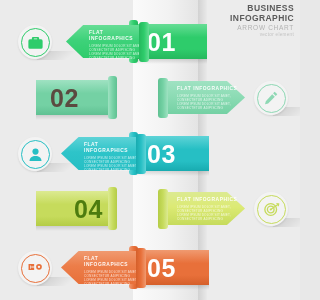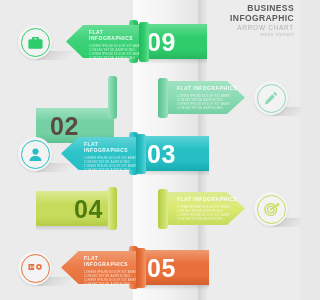--- a/index.html
+++ b/index.html
@@ -75,21 +75,21 @@
     <div class="h-t2">INFOGRAPHIC</div>
     <div class="h-s1">ARROW  CHART</div>
     <div class="h-s2">vector element</div>
   </div>
 
   <div id="rows-host">
       <div class="row" style="top: 14px;">
         <div class="shadow-strip" style="left: 133px; width: 74px; top: 45px;"></div>
         <div class="band" style="left: 133px; width: 74px;">
           <div class="band-fill" style="background: linear-gradient(rgb(102, 221, 149) 0%, rgb(46, 204, 107) 38%, rgb(46, 204, 107) 72%, rgb(37, 184, 93) 100%);"></div>
-          <div class="num" style="left: 14px; color: rgb(255, 255, 255);">09</div>
+          <div class="num" style="left: 14px; color: rgb(255, 255, 255);">01</div>
         </div>
         <div class="fold" style="left: 129px; top: 6px; background: linear-gradient(90deg, rgb(102, 221, 149), rgb(46, 204, 107) 55%, rgb(37, 184, 93));"></div>
         <div class="arrow" style="left: 66px; width: 78px;">
           <div class="arrow-body" style="background: linear-gradient(rgb(102, 221, 149) 0%, rgb(62, 210, 122) 45%, rgb(46, 204, 107) 100%); clip-path: polygon(22% 0px, 100% 0px, 100% 100%, 22% 100%, 0px 50%); filter: drop-shadow(rgba(0, 0, 0, 0.16) 1px 2px 2px);"></div>
           <div class="txt" style="left: 23px;">
             <div class="title">FLAT INFOGRAPHICS</div>
             <div class="lines">
               <div class="ln">LOREM IPSUM DOLOR SIT AMET,</div>
               <div class="ln">CONSECTETUR ADIPISCING</div>
               <div class="ln">LOREM IPSUM DOLOR SIT AMET,</div>
@@ -104,21 +104,21 @@
           <div class="icon-ring"></div>
           <div class="icon-glyph">
             <svg width="19" height="19" viewBox="0 0 24 24" fill="#2ECC6B">
         <path d="M9 5h6a1.6 1.6 0 0 1 1.6 1.6V8H19a2 2 0 0 1 2 2v8a2 2 0 0 1-2 2H5a2 2 0 0 1-2-2v-8a2 2 0 0 1 2-2h2.4V6.6A1.6 1.6 0 0 1 9 5zm.9 3h4.2V6.9H9.9V8zM11.25 13h1.5v1.6h-1.5V13z"></path>
       </svg>
           </div>
         </div>
       </div>
       <div class="row" style="top: 70px;">
         <div class="shadow-strip" style="left: 36px; width: 78px; top: 45px;"></div>
-        <div class="band" style="left: 36px; width: 78px; margin-top: 28px;">
+        <div class="band" style="left: 36px; width: 78px;">
           <div class="band-fill" style="background: linear-gradient(rgb(159, 226, 194) 0%, rgb(116, 209, 164) 38%, rgb(116, 209, 164) 72%, rgb(95, 193, 146) 100%);"></div>
           <div class="num" style="left: 14px; color: rgb(91, 74, 64);">02</div>
         </div>
         <div class="fold" style="left: 108px; top: 6px; background: linear-gradient(90deg, rgb(159, 226, 194), rgb(116, 209, 164) 55%, rgb(95, 193, 146));"></div>
         <div class="arrow" style="left: 163px; width: 82px;">
           <div class="arrow-body" style="background: linear-gradient(rgb(159, 226, 194) 0%, rgb(141, 220, 181) 45%, rgb(116, 209, 164) 100%); clip-path: polygon(0px 0px, 78% 0px, 100% 50%, 78% 100%, 0px 100%); filter: drop-shadow(rgba(0, 0, 0, 0.16) 1px 2px 2px);"></div>
           <div class="txt" style="left: 14px;">
             <div class="title">FLAT INFOGRAPHICS</div>
             <div class="lines">
               <div class="ln">LOREM IPSUM DOLOR SIT AMET,</div>

